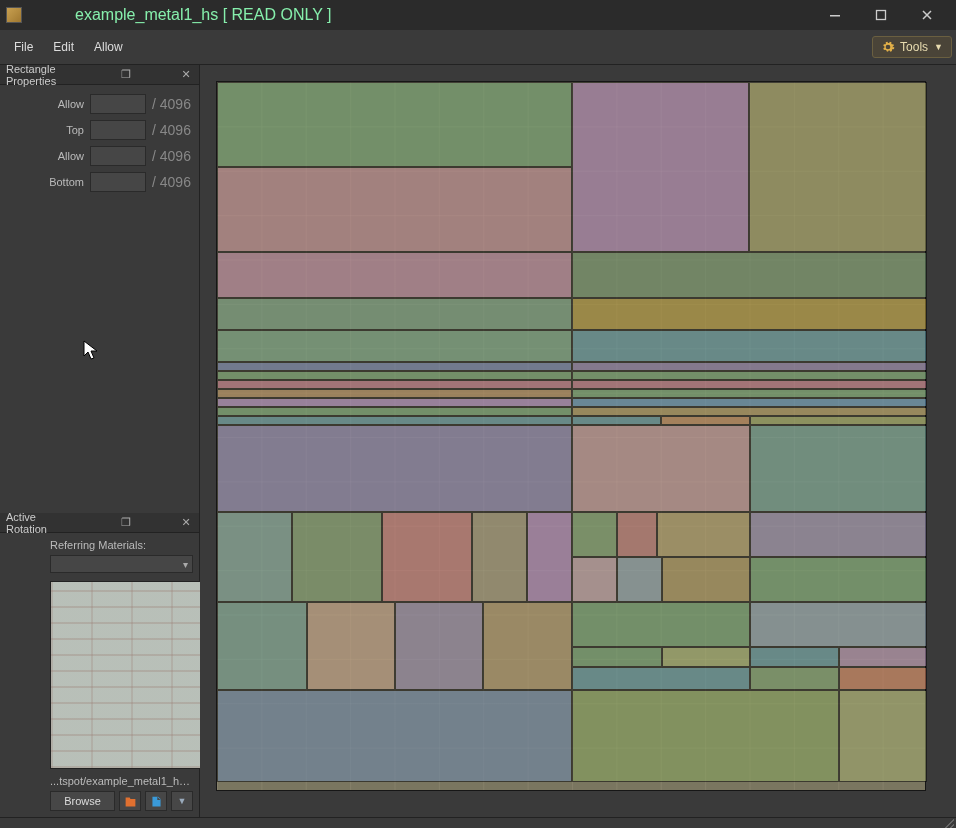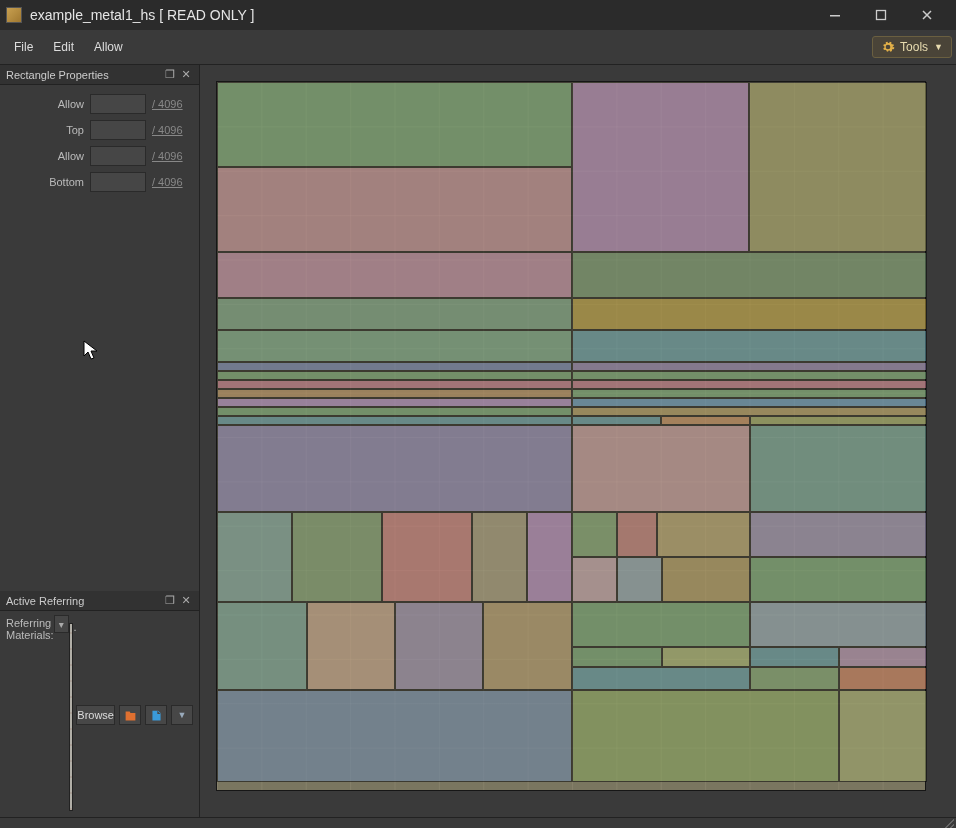--- a/index.html
+++ b/index.html
@@ -17,21 +17,21 @@
     background: #2b2b2b;
     display: flex;
     align-items: center;
     padding: 0 6px;
   }
   .titlebar .app-icon {
     width: 16px; height: 16px; margin-right: 8px;
     background: linear-gradient(135deg,#c8a050,#a07830);
     border:1px solid #555;
   }
-  .titlebar .title { flex: 1; color: #e5e5e5; font-size: 14px; }
+  .titlebar .title { flex: 1; color: #86efac; font-size: 16px; margin-left: 45px; }
   .win-btns { display:flex; }
   .win-btn {
     width: 46px; height: 30px; display:flex; align-items:center; justify-content:center;
     color:#ccc;
   }
   
   .menubar {
     height: 28px;
     background: #3a3a3a;
     display:flex;
@@ -65,47 +65,48 @@
   }
   .panel-header {
     height:20px;
     background:#323232;
     display:flex;
     align-items:center;
     padding:0 6px;
     font-size:11px;
     color:#ccc;
     border-bottom:1px solid #222;
+    gap:44px;
   }
   .panel-header .ph-title { flex:1; }
   .panel-header .ph-icon {
     width:14px; height:14px; display:flex; align-items:center; justify-content:center;
     color:#aaa; margin-left:2px; font-size:11px;
   }
   
   .rect-props { padding:8px 8px 4px 4px; }
   .prop-row { display:flex; align-items:center; margin-bottom:4px; height:22px; }
   .prop-label { width:86px; text-align:right; color:#bbb; padding-right:6px; font-size:11px;}
   .prop-input {
     width:56px; height:20px;
     background:#464646;
     border:1px solid #2a2a2a;
     color:#ddd;
     padding:0 4px;
     font-size:11px;
   }
-  .prop-suffix { color:#888; margin-left:6px; font-size:11px;text-decoration:underline;}
+  .prop-suffix { color:#888; margin-left:6px; font-size:14px;}
   .prop-check {
     width:14px;height:14px;
     background:#464646;
     border:1px solid #2a2a2a;
   }
   .sidebar-spacer { flex:1; }
   
-  .active-material { display:flex; flex-direction:row; padding:4px 6px 6px 6px;}
+  .active-material { display:flex; flex-direction:column; padding:4px 6px 6px 6px;margin-left:44px;}
   .am-label { font-size:11px; color:#bbb; margin:2px 0 4px 0;}
   .am-combo {
     height:18px; background:#464646; border:1px solid #2a2a2a;
     display:flex; align-items:center; justify-content:flex-end;
     padding:0 4px; color:#aaa; font-size:10px;
   }
   .am-preview {
     margin-top:8px;
     width:186px; height:188px;
     background:
@@ -234,21 +235,21 @@
       <div class="prop-row">
         <div class="prop-label">Bottom</div>
         <input class="prop-input" value="" style="">
         <div class="prop-suffix">/ 4096</div>
       </div>
     </div>
 
     <div class="sidebar-spacer"></div>
 
     <div class="panel-header">
-      <span class="ph-title">Active Referring</span>
+      <span class="ph-title">Active Rotation</span>
       <span class="ph-icon">❐</span>
       <span class="ph-icon">✕</span>
     </div>
     <div class="active-material">
       <div class="am-label">Referring Materials:</div>
       <div class="am-combo">
         <span></span>
         <span>▾</span>
       </div>
       <div class="am-preview"></div>

